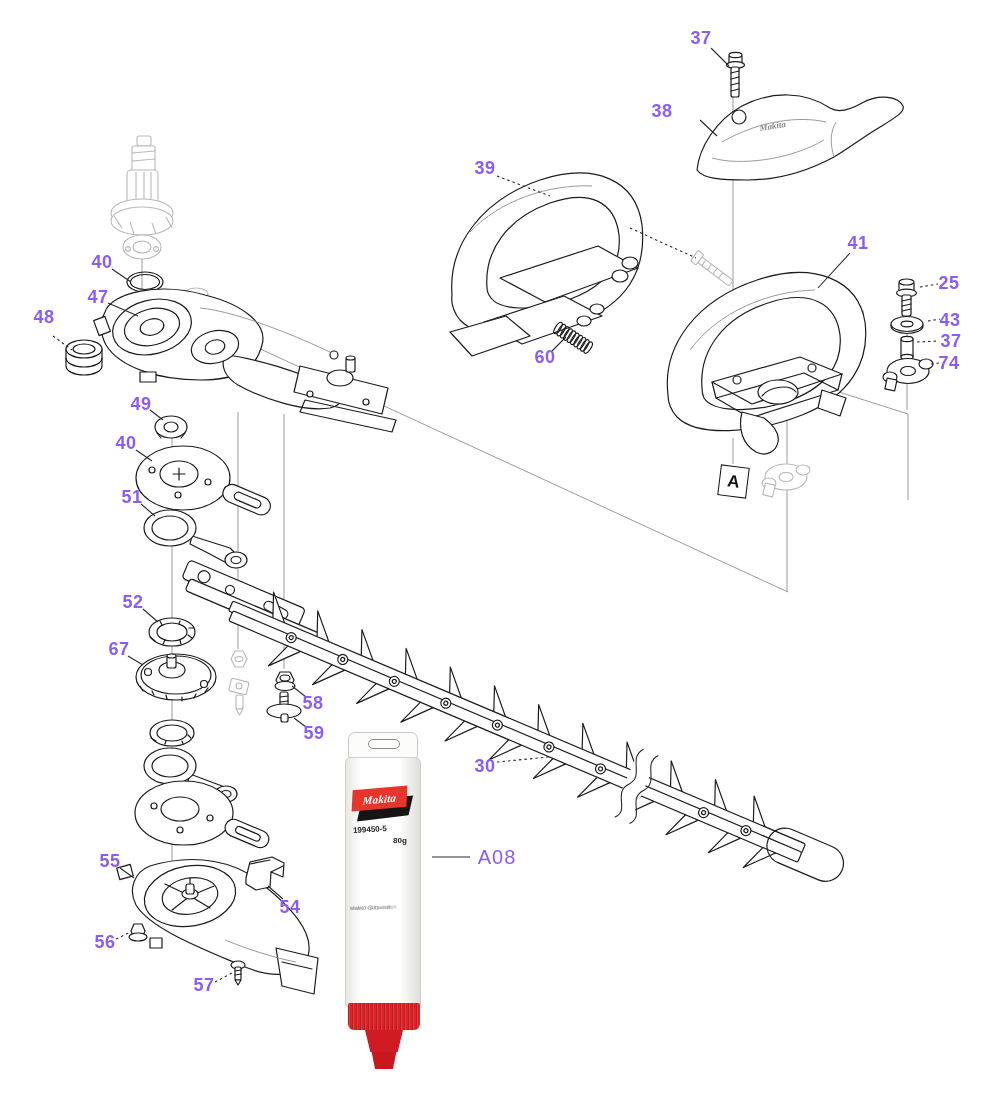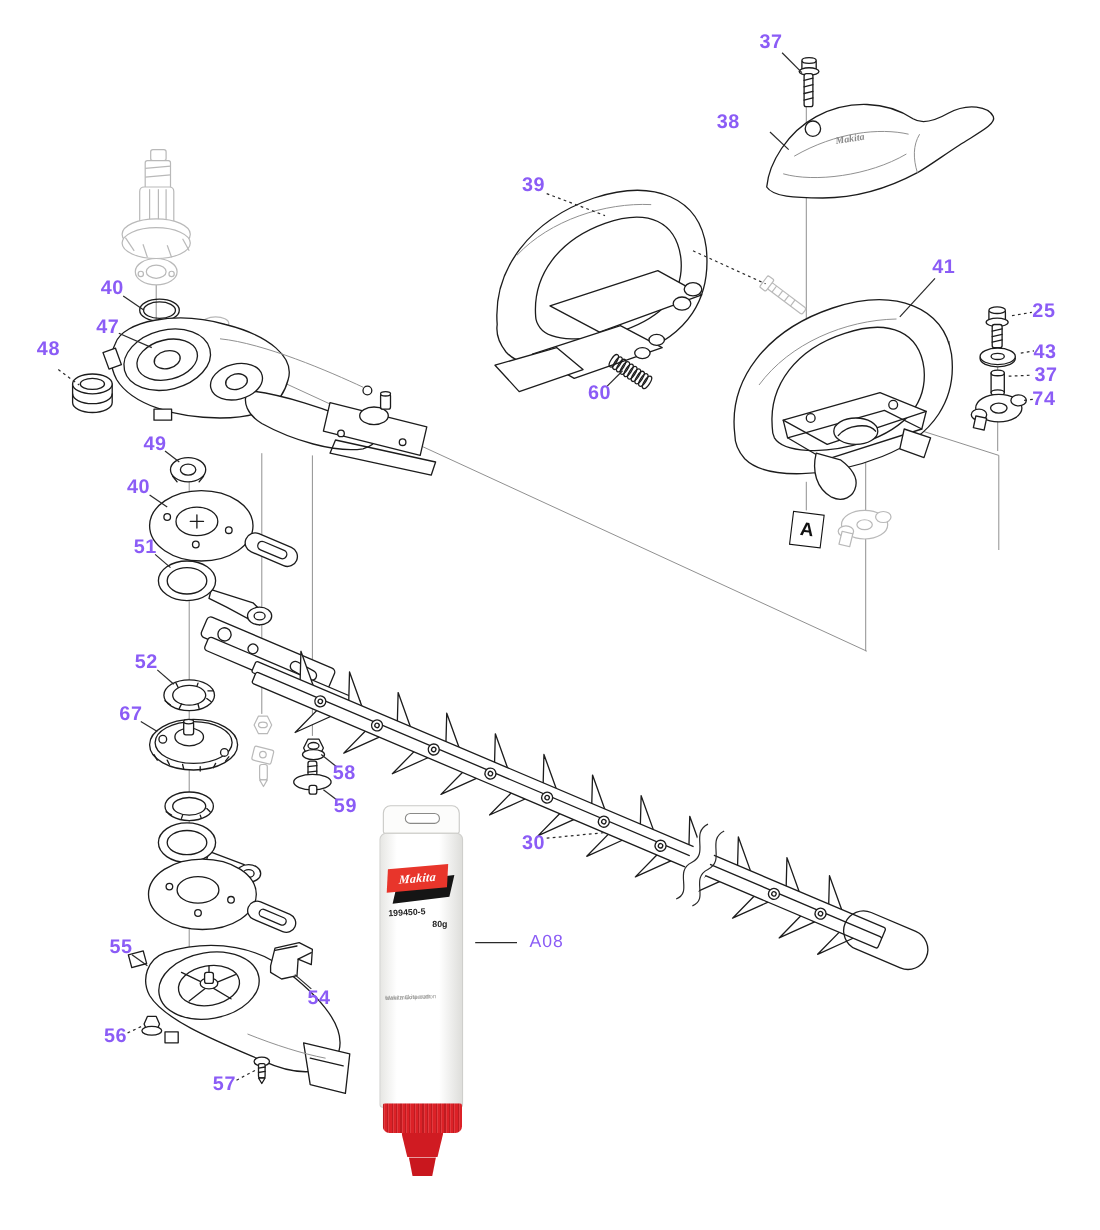--- a/index.html
+++ b/index.html
@@ -11,21 +11,21 @@
   .pn{fill:none;stroke:#1c1c1c;stroke-width:1.2;stroke-linejoin:round;stroke-linecap:round;}
   .ln{fill:none;stroke:#8f8f8f;stroke-width:.9;}
   .ld{fill:none;stroke:#2a2a2a;stroke-width:1.1;}
   .dot{stroke-dasharray:2.5 3;}
   .gh{fill:#fff;stroke:#b9b9b9;stroke-width:1.1;stroke-linejoin:round;}
   .ghn{fill:none;stroke:#b9b9b9;stroke-width:1.1;}
   .wf{fill:#fff;stroke:none;}
   
   .c{position:absolute;transform:translate(-50%,-50%);font:700 18px "Liberation Sans",sans-serif;
      color:#8b5cf6;letter-spacing:.5px;white-space:nowrap;}
-  .a08{font-weight:400;font-size:16px;letter-spacing:1px;}
+  .a08{font-weight:400;font-size:20px;letter-spacing:1px;}
   .a-box{position:absolute;left:719px;top:466px;width:27px;height:29px;background:#fff;
      border:1.7px solid #111;transform:rotate(7deg);display:flex;align-items:center;
      justify-content:center;font:700 17px "Liberation Sans",sans-serif;color:#111;}
   
   .tube{position:absolute;left:340px;top:730px;width:125px;height:345px;}
   .tube *{position:absolute;box-sizing:border-box;}
   .tab{left:8px;top:2px;width:70px;height:26px;background:#fcfcfb;border:1px solid #c9c9c6;
        border-radius:7px 7px 2px 2px;}
   .tab-hole{left:19px;top:6px;width:32px;height:10px;border:1.6px solid #8a8a88;border-radius:6px;background:#fff;}
   .body{left:5px;top:27px;width:76px;height:250px;border:1px solid #cfcfcc;border-radius:6px 6px 3px 3px;

